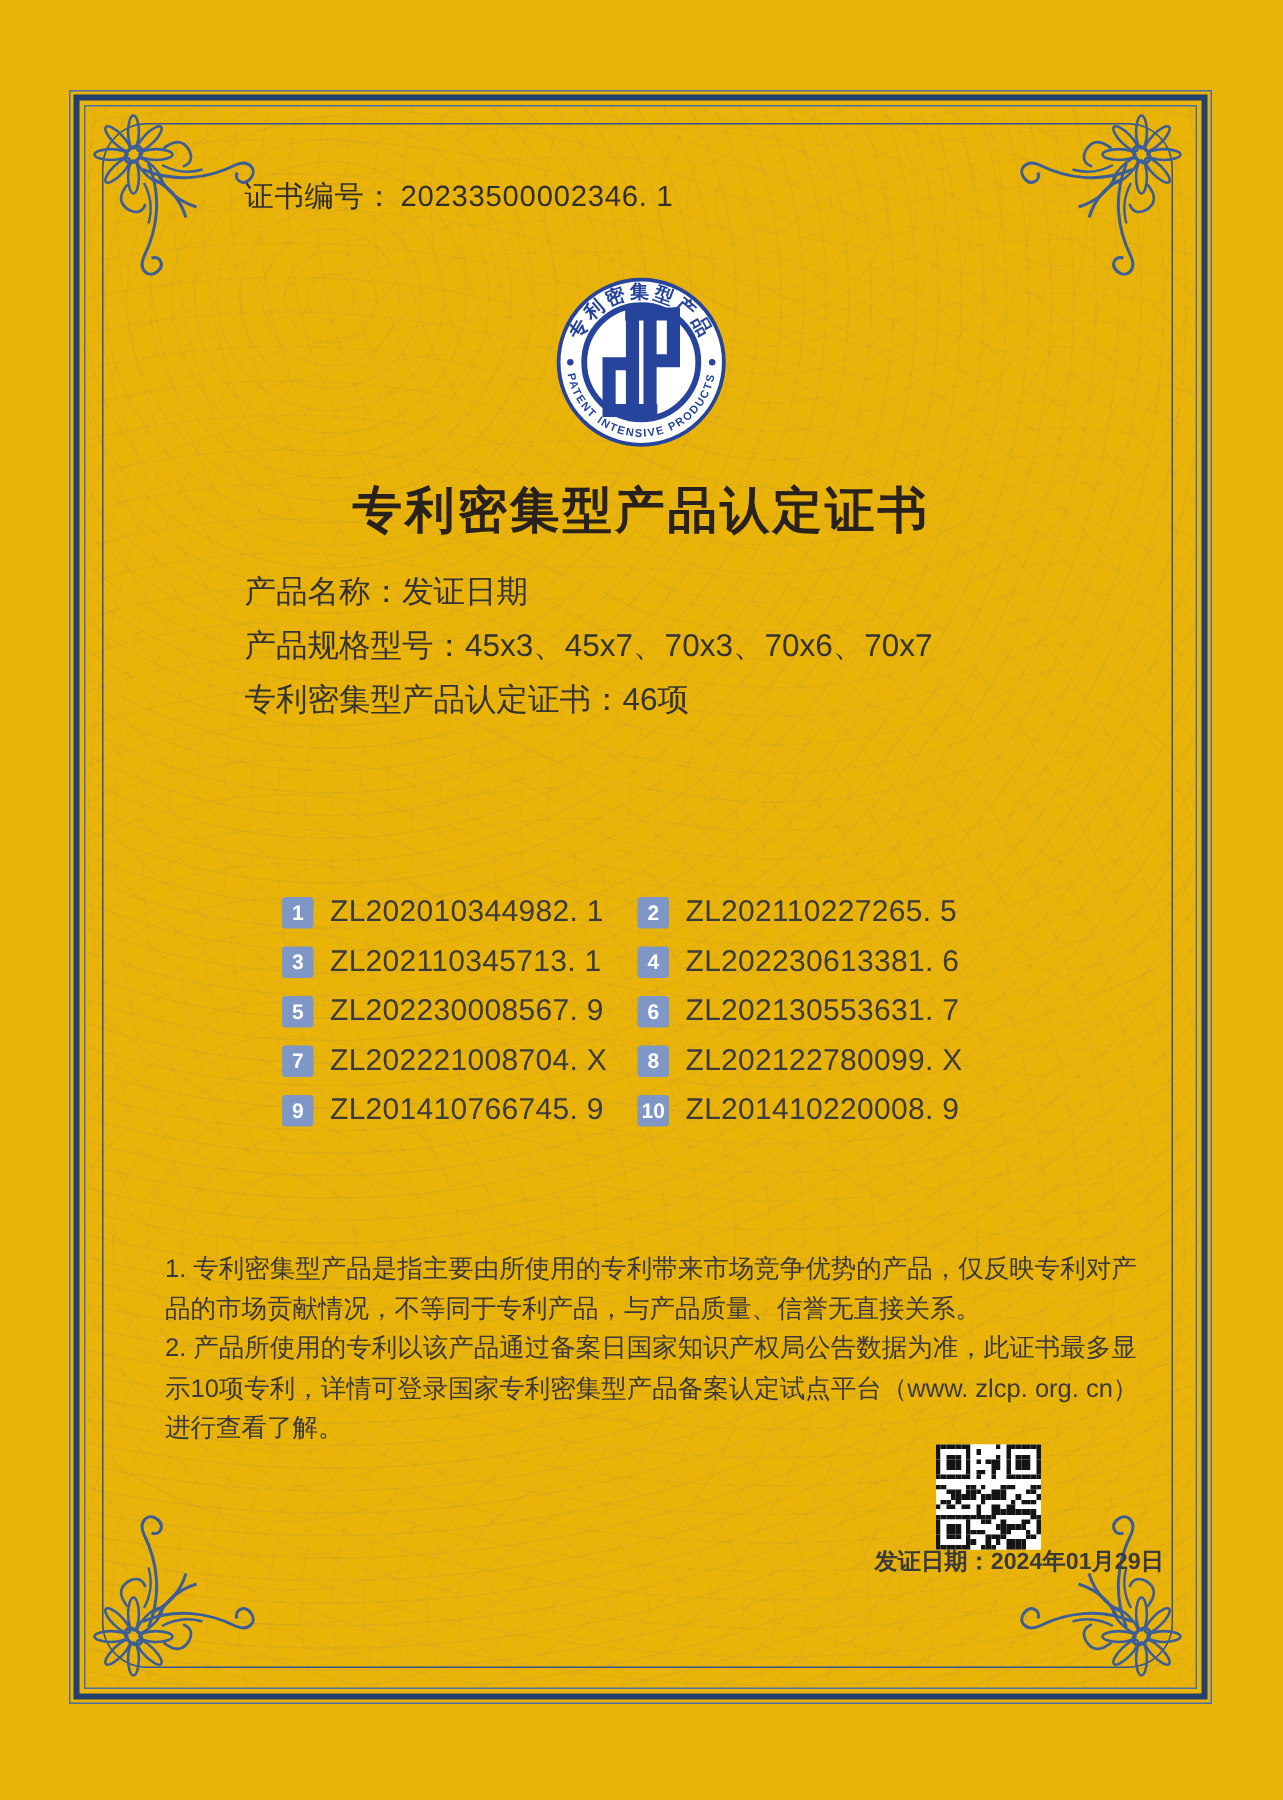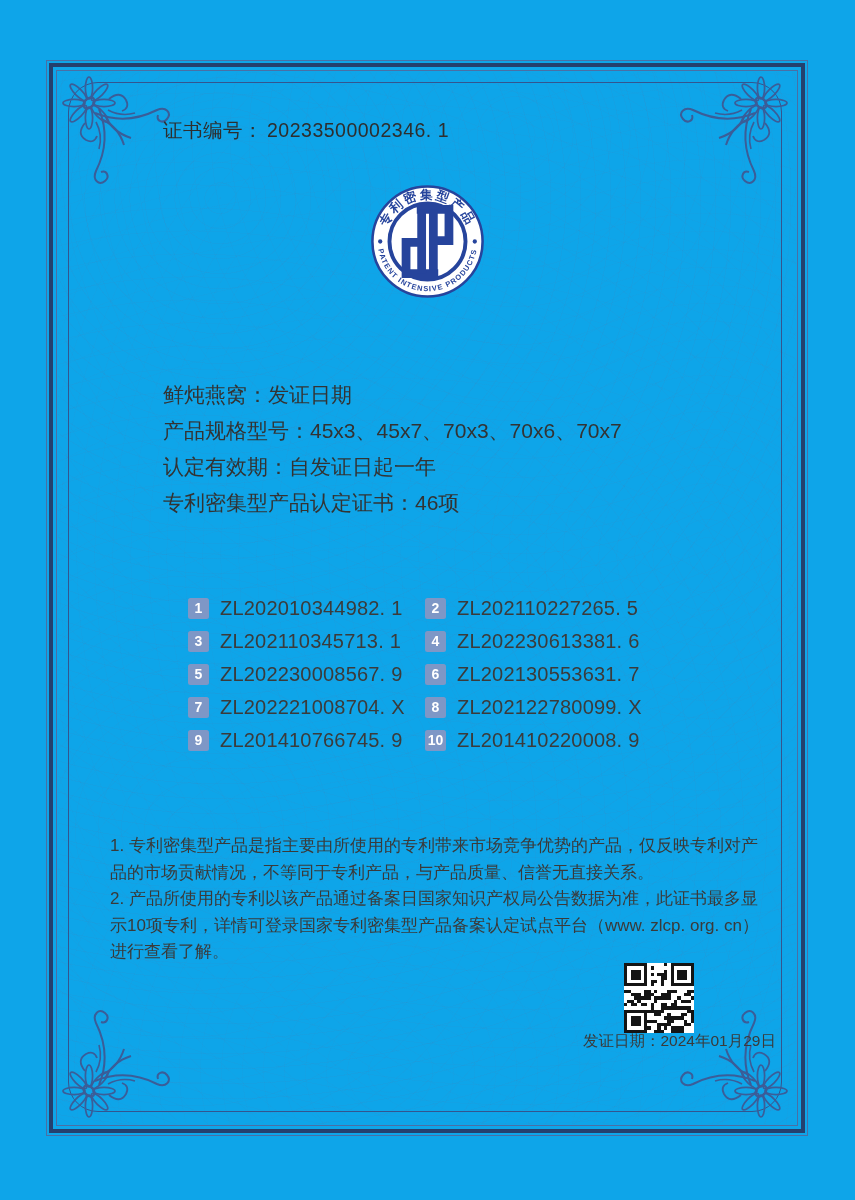--- a/index.html
+++ b/index.html
@@ -1,18 +1,18 @@
 <!DOCTYPE html>
 <html><head>
 <meta charset="utf-8">
 <style>
   * { margin:0; padding:0; box-sizing:border-box; }
   html,body { background:#ffffff; }
   body { font-family:"Liberation Sans","DejaVu Sans",sans-serif; }
-  .page { position:relative; width:855px; height:1200px; margin:0 auto; background:#0ea5e9; overflow:hidden; }
+  .page { position:relative; width:855px; height:1200px; margin:0 auto; background:#eab308; overflow:hidden; }
 
   
   .frame { position:absolute; left:46px; top:60px; width:762px; height:1076px;
            border:1.5px solid #4a6fa5; }
   .frame::before { content:""; position:absolute; inset:2px; border:4px solid #24406e; }
   .frame::after  { content:""; position:absolute; inset:9px; border:1.5px solid #4a6fa5; }
 
   
   .guilloche { position:absolute; inset:11px;
     background:
@@ -57,21 +57,21 @@
 
   .notes { position:absolute; left:110px; top:833px; width:658px; font-size:17px;
            line-height:26.5px; color:#3a3a3a; }
 
   .qr { position:absolute; left:624px; top:963px; width:70px; height:70px;
         display:grid; grid-template-columns:repeat(21,1fr); grid-template-rows:repeat(21,1fr);
         background:#ffffff; }
   .qr i { background:#ffffff; }
   .qr i.on { background:#141414; }
 
-  .issue-date { position:absolute; left:583px; top:1031px; font-size:15.5px; color:#3a3a3a; }
+  .issue-date { position:absolute; left:583px; top:1031px; font-size:15.5px; color:#3a3a3a;font-weight:bold; }
 </style>
 </head>
 <body>
 
 <div class="page">
 
   <svg width="0" height="0" style="position:absolute">
     <defs>
       <g id="orn-flower" fill="none" stroke="#3b5d98">
 
@@ -138,25 +138,25 @@
     <circle cx="11.5" cy="60" r="2.2" fill="#26449c"></circle>
     <circle cx="108.5" cy="60" r="2.2" fill="#26449c"></circle>
     <g fill="none" stroke="#26449c" stroke-width="9">
       <path d="M49 27 H82 V59 H66"></path>
       <path d="M66 27 V93"></path>
       <path d="M71 93 H38 V61 H54"></path>
       <path d="M54 93 V27"></path>
     </g>
   </svg>
 
+  <div class="title">专利密集型产品认定证书</div>
 
   <div class="fields">
-    <div class="field-row"><span>鲜炖燕窝：</span><span>发证日期</span></div>
+    <div class="field-row"><span>产品名称：</span><span>发证日期</span></div>
     <div class="field-row"><span>产品规格型号：</span><span>45x3、45x7、70x3、70x6、70x7</span></div>
-    <div class="field-row"><span>认定有效期：</span><span>自发证日起一年</span></div>
     <div class="field-row"><span>专利密集型产品认定证书：</span><span>46项</span></div>
   </div>
 
   <div class="patents">
     <div class="patent">
         <span class="p-badge">1</span>
         <span class="p-num">ZL202010344982. 1</span>
       </div>
     <div class="patent">
         <span class="p-badge">2</span>

